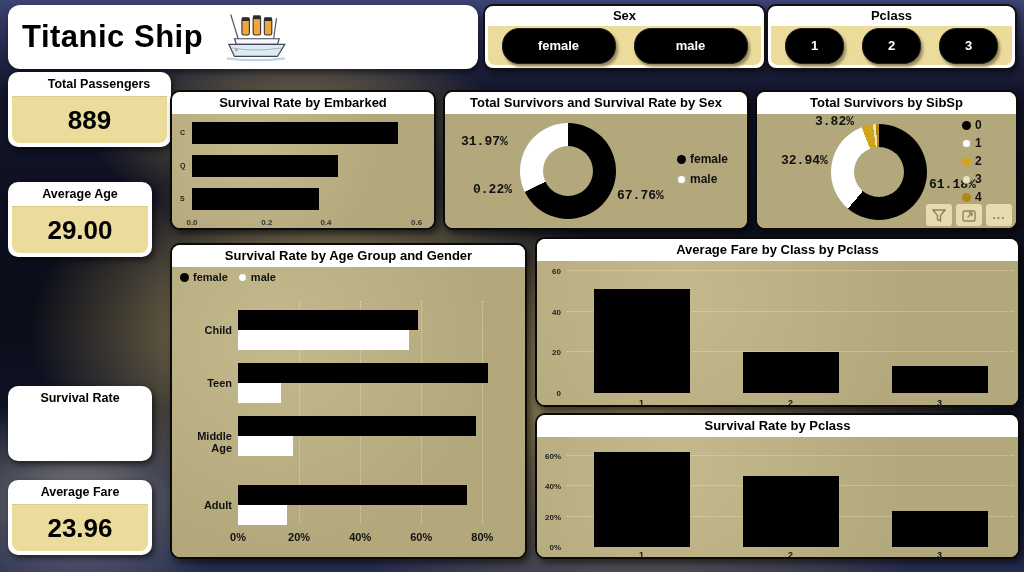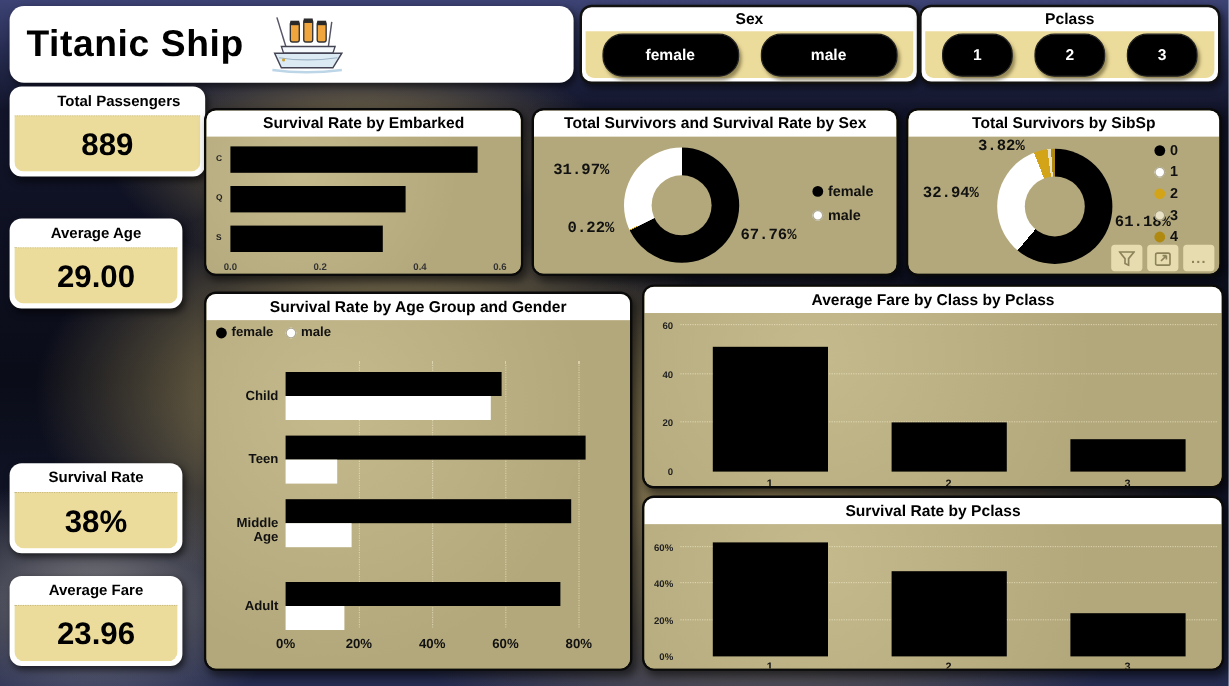--- a/index.html
+++ b/index.html
@@ -60,21 +60,21 @@
   .donut{position:absolute;width:96px;height:96px;border-radius:50%;}
   .donut-hole{position:absolute;border-radius:50%;background:#b3a87b;}
   #sex-donut{left:75px;top:9px;}
   #sex-donut .donut-hole, #sibsp-donut .donut-hole{inset:23px;}
   #sibsp-donut{left:74px;top:10px;}
   .callout{position:absolute;font-size:13px;font-weight:bold;color:#111;white-space:nowrap;font-family:Liberation Mono, monospace;}
   #sex-cl-male{left:16px;top:20px;}
   #sex-cl-blank{left:28px;top:68px;}
   #sex-cl-female{left:172px;top:74px;}
   #sibsp-cl-2{left:58px;top:0px;}
-  #sibsp-cl-1{left:12px;top:39px;text-align:right;}
+  #sibsp-cl-1{left:24px;top:39px;text-align:right;}
   #sibsp-cl-0{left:172px;top:63px;}
   
   .legend{display:flex;}
   .legend-col{flex-direction:column;}
   .legend-row{flex-direction:row;gap:10px;}
   .legend-item{display:flex;align-items:center;gap:4px;cursor:pointer;}
   .legend-dot{width:9px;height:9px;border-radius:50%;flex:0 0 auto;}
   .legend-dot.lightdot{box-shadow:inset 0 0 0 1px rgba(120,110,70,.6);}
   .legend-label{font-size:12px;font-weight:bold;color:#111;}
   #sex-legend{position:absolute;left:232px;top:38px;gap:6px;}
@@ -158,21 +158,20 @@
   <div class="kpi" id="kpi-0">
     <div class="kpi-label">Total Passengers</div>
     <div class="kpi-value">889</div>
   </div>
   <div class="kpi" id="kpi-1">
     <div class="kpi-label">Average Age</div>
     <div class="kpi-value">29.00</div>
   </div>
   <div class="kpi" id="kpi-3">
     <div class="kpi-label">Survival Rate</div>
-    <div class="kpi-value">38%</div>
   </div>
   <div class="kpi" id="kpi-4">
     <div class="kpi-label">Average Fare</div>
     <div class="kpi-value">23.96</div>
   </div>
 
   <div class="panel" id="panel-embarked">
     <div class="panel-title">Survival Rate by Embarked</div>
     <div class="panel-body">
       <div id="embarked-rows">
@@ -185,21 +184,21 @@
             <div class="ebar" style="width: 145.935px; background: rgb(0, 0, 0);"></div>
           </div>
           <div class="erow" style="top: 66px;">
             <div class="ecat">S</div>
             <div class="ebar" style="width: 127.226px; background: rgb(0, 0, 0);"></div>
           </div>
         </div>
       <div id="embarked-axis">
           <div class="etick" style="left: 0px;">0.0</div>
           <div class="etick" style="left: 74.8387px;">0.2</div>
-          <div class="etick" style="left: 158px;">0.4</div>
+          <div class="etick" style="left: 134px;">0.4</div>
           <div class="etick" style="left: 224.516px;">0.6</div>
         </div>
     </div>
   </div>
 
   <div class="panel" id="panel-sex">
     <div class="panel-title">Total Survivors and Survival Rate by Sex</div>
     <div class="panel-body flat">
       <div class="donut" id="sex-donut" style="background: conic-gradient(rgb(0, 0, 0) 0%, rgb(0, 0, 0) 67.76%, rgb(212, 164, 24) 67.76%, rgb(212, 164, 24) 67.98%, rgb(255, 255, 255) 67.98%, rgb(255, 255, 255) 99.95%);">
         <div class="donut-hole"></div>

